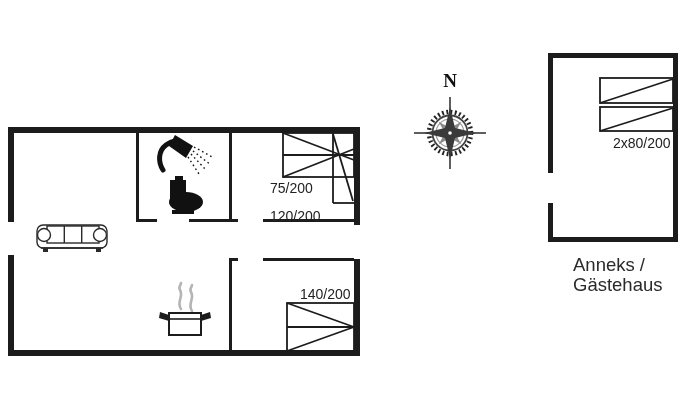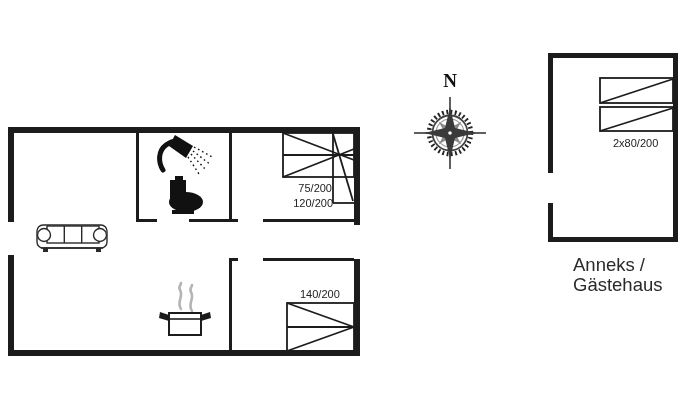--- a/index.html
+++ b/index.html
@@ -7,25 +7,25 @@
     position:relative;
     width:680px;height:408px;
     background:#ffffff;
     overflow:hidden;
     font-family:"Liberation Sans", sans-serif;
   }
   #plan-svg{position:absolute;left:0;top:0;}
   .label{
     position:absolute;
     color:#222222;
-    font-size:11px;
+    font-size:14px;
     line-height:14px;
     white-space:nowrap;
   }
-  .label.right{text-align:right;}
+  .label.right{}
   #compass-n{
     position:absolute;
     left:435px;top:70px;width:30px;
     text-align:center;
     font-family:"Liberation Serif", serif;
     font-size:19px;font-weight:600;color:#111;
   }
   #annex-caption{
     position:absolute;
     left:573px;top:255px;width:110px;
@@ -142,21 +142,21 @@
       <line x1="600" y1="103" x2="673" y2="79"></line>
     </g>
     <g stroke="#1c1c1c" stroke-width="1.8" fill="none">
       <rect x="600" y="107" width="73" height="24"></rect>
       <line x1="600" y1="131" x2="673" y2="108"></line>
     </g>
   </svg>
 
   <div class="label right" style="left:270px;top:181px;width:62px;">75/200</div>
 
-  <div class="label right" style="left:270px;top:196px;width:63px;">120/200</div>
+  <div class="label right" style="left:270px;top:209px;width:63px;">120/200</div>
 
   <div class="label" style="left:300px;top:287px;">140/200</div>
 
   <div class="label" style="left:613px;top:136px;">2x80/200</div>
 
   <div id="compass-n">N</div>
 
   <div id="annex-caption">
     <div>Anneks /</div>
     <div>Gästehaus</div>

